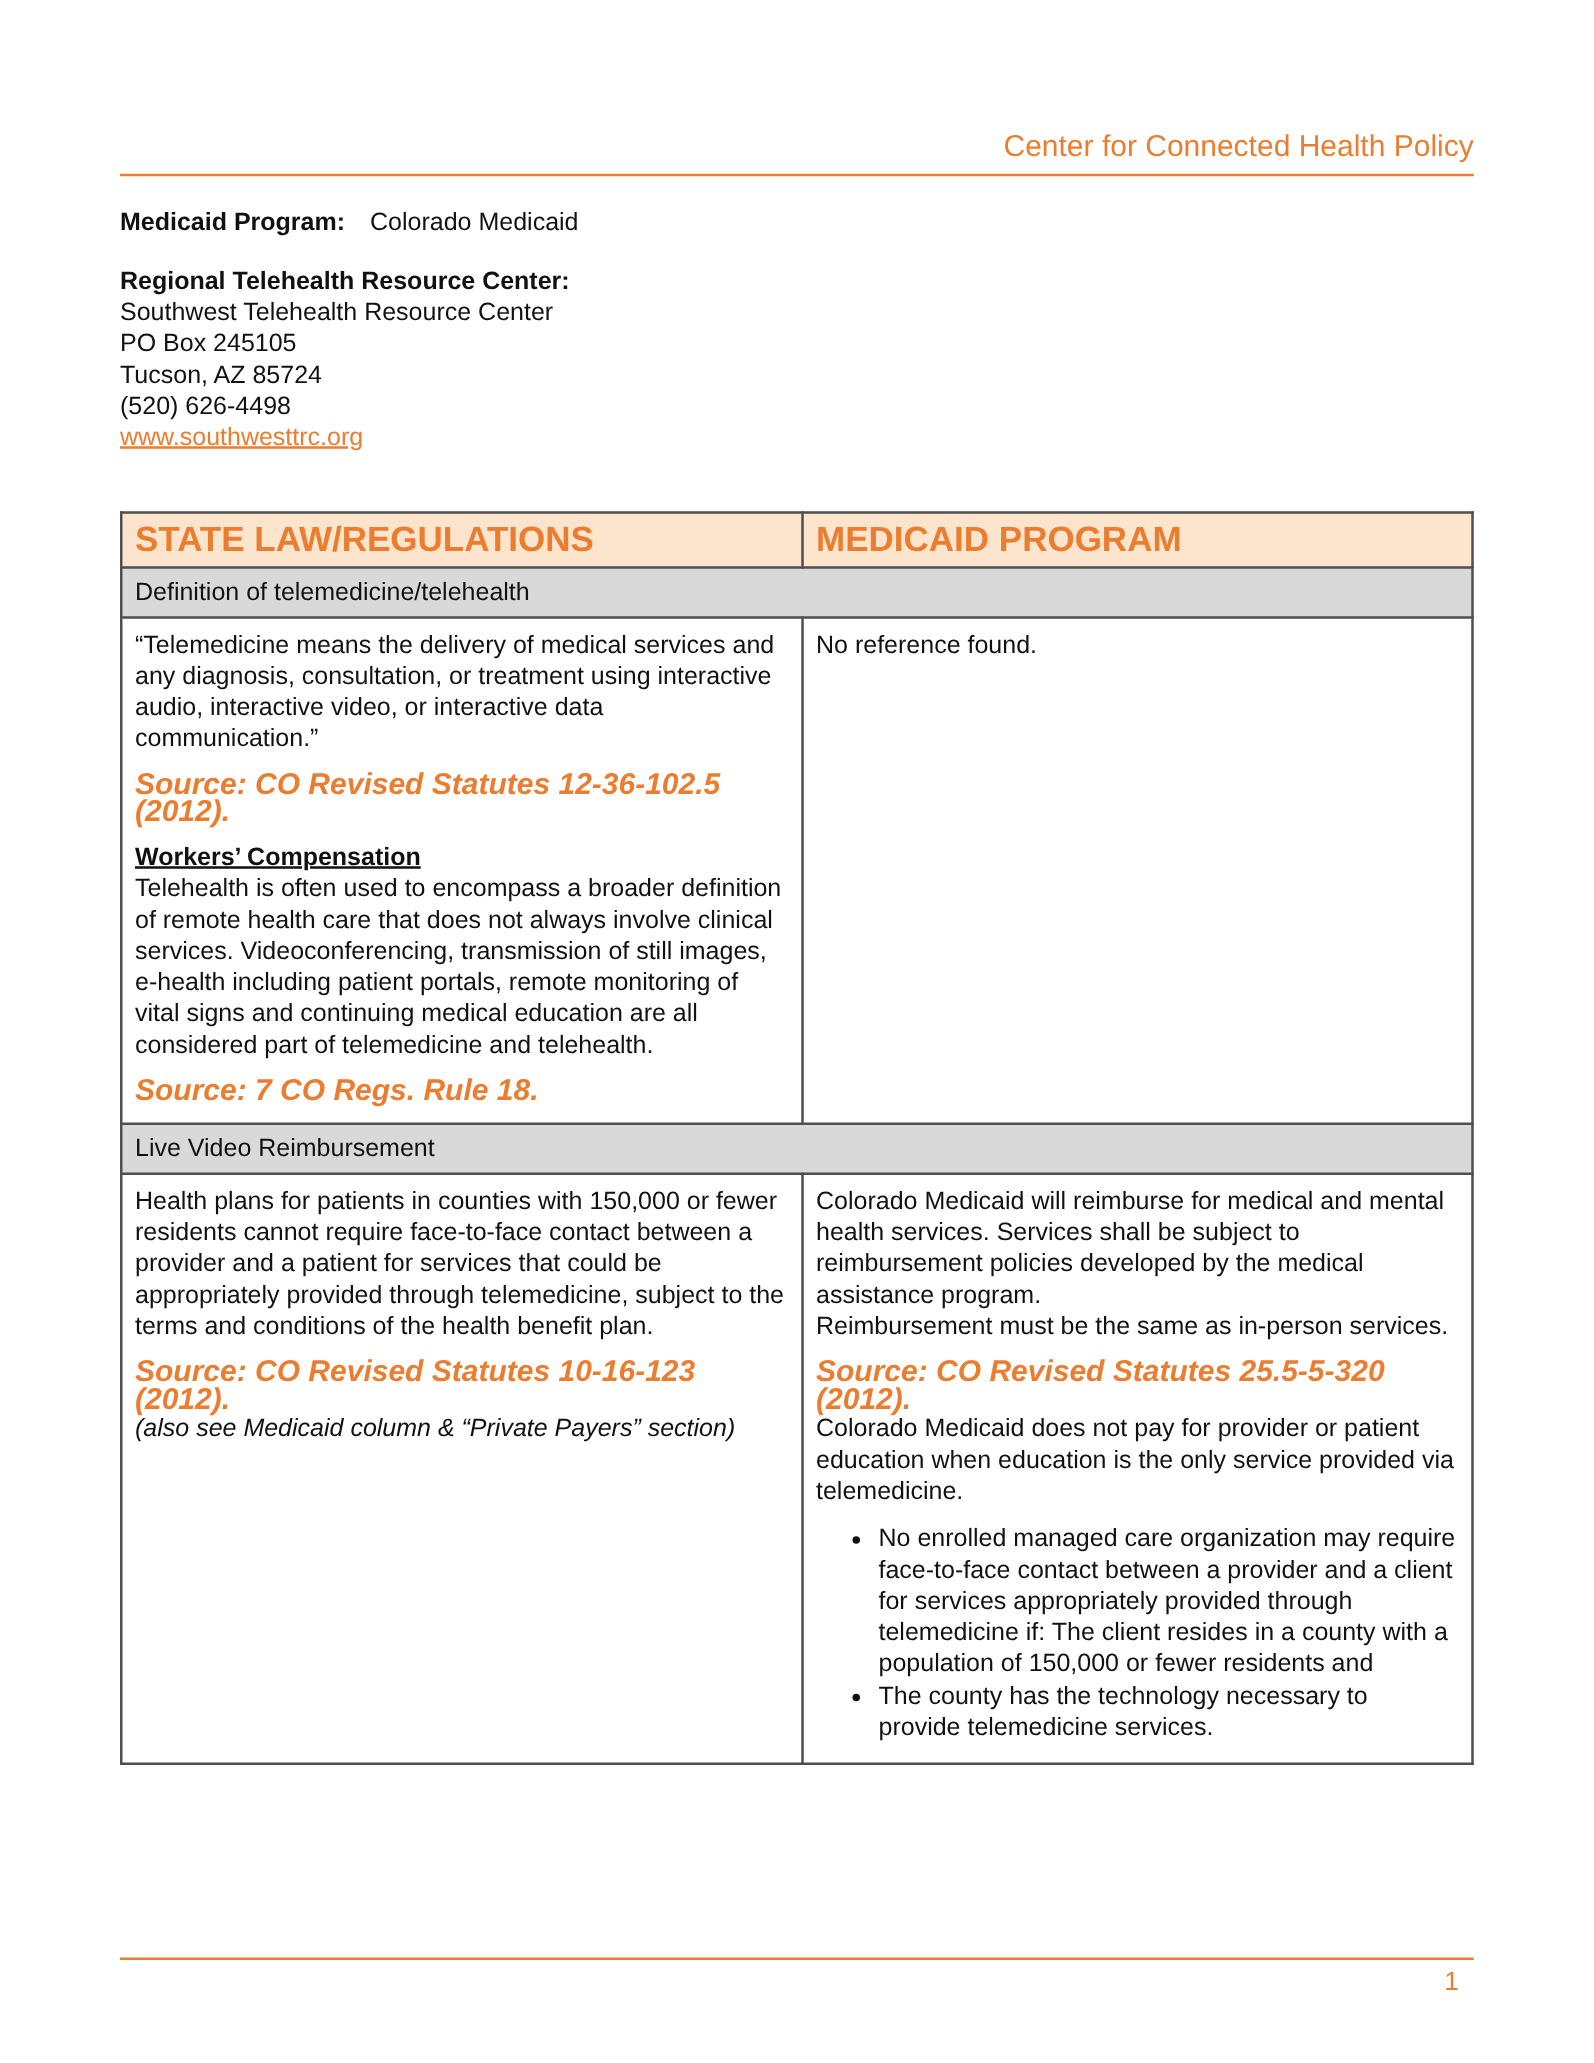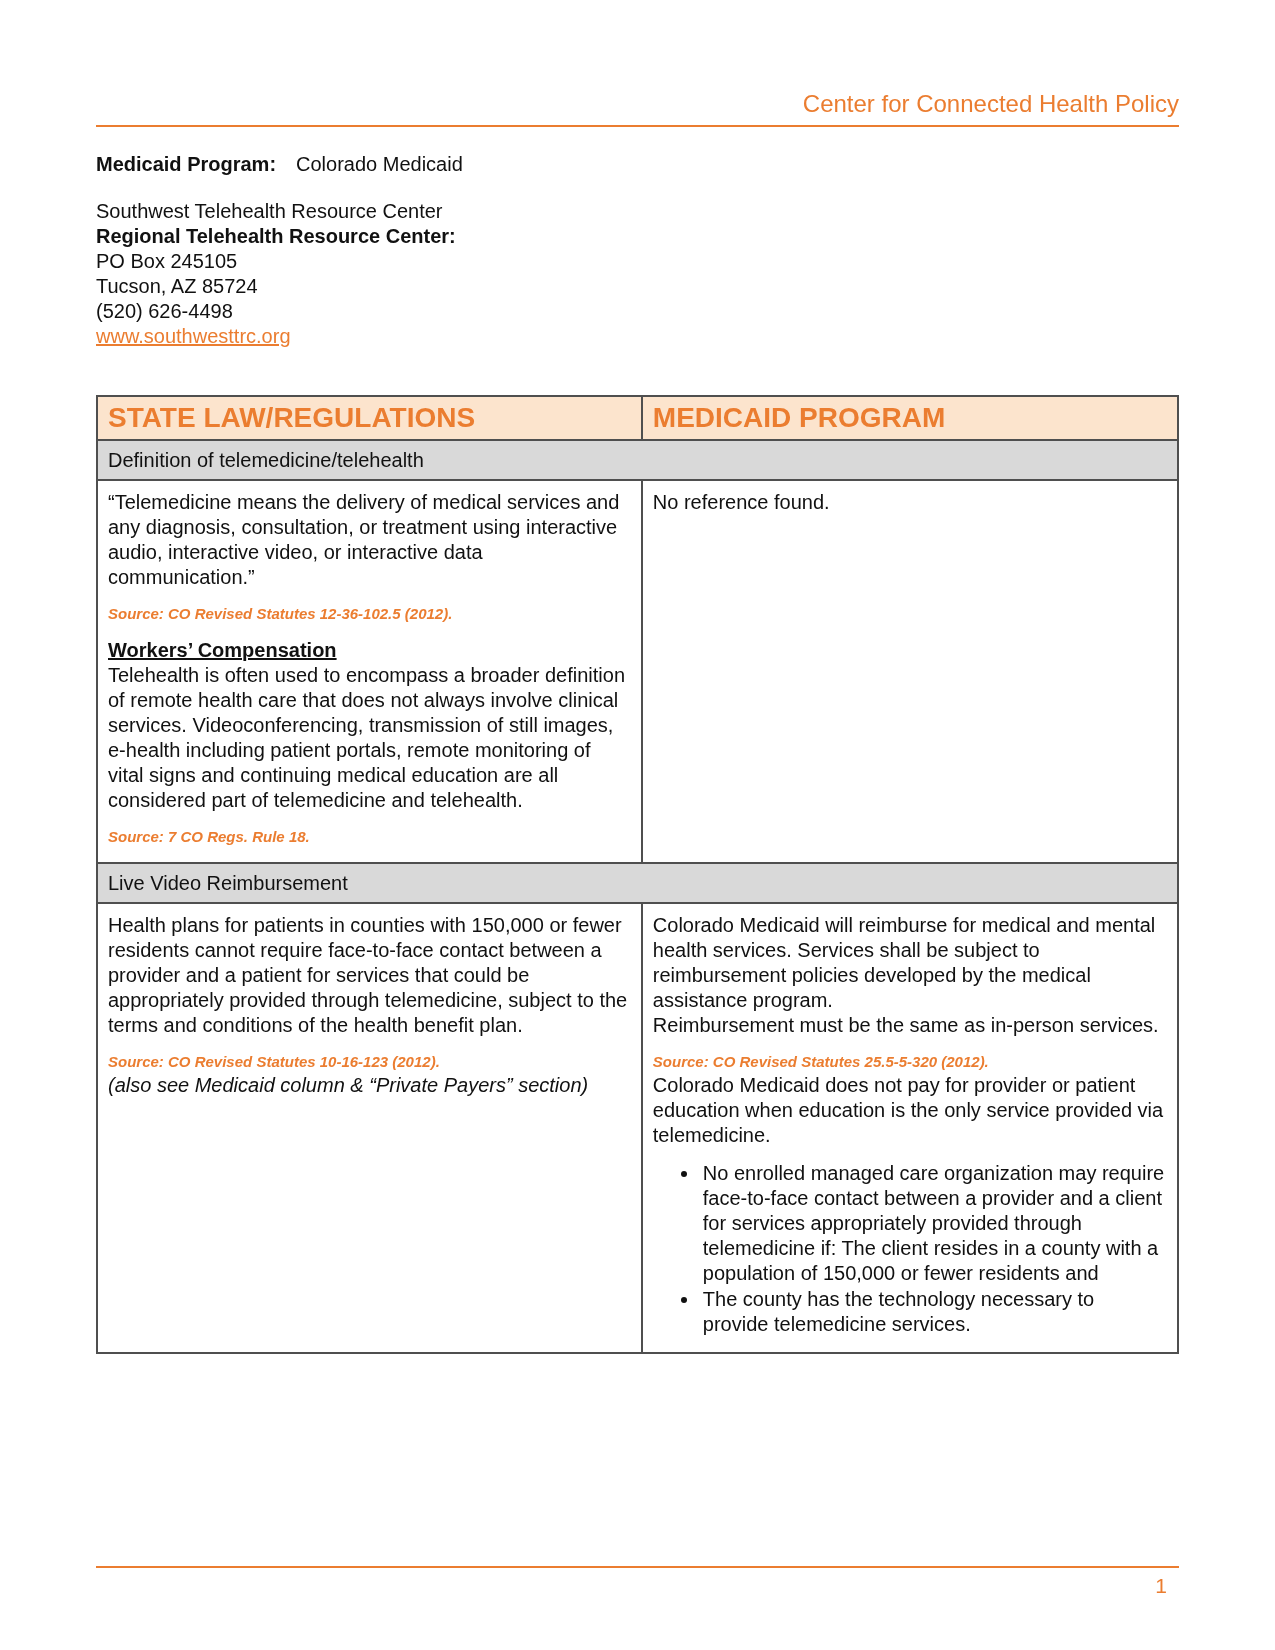--- a/index.html
+++ b/index.html
@@ -13,21 +13,21 @@
   html,body{margin:0;padding:0;background:#ffffff;}
   body{
     width:1275px;height:1650px;
     font-family:"Liberation Sans","DejaVu Sans",sans-serif;
     color:var(--ink);
     font-size:20px;line-height:25px;
   }
   .page{
     position:relative;
     width:1275px;height:1650px;
-    padding:3px 96px;
+    padding:17px 96px;
     overflow:hidden;
   }
   
   .org-header{
     padding-top:88px;
     text-align:right;
     color:var(--orange);
     font-size:24px;line-height:26px;
   }
   .rule{
@@ -78,21 +78,21 @@
     font-size:20px;line-height:26px;
     padding:6px 10px;
   }
   td.cell{padding:9px 12px 14px 10px;}
   td.cell p{margin:0;}
   td.cell p.spaced{}
   .source{
     color:var(--orange);
     font-weight:bold;
     font-style:italic;
-    font-size:15px;line-height:22px;
+    font-size:24px;line-height:22px;
     margin-top:13px !important;
   }
   .sub-heading{
     font-weight:bold;
     text-decoration:underline;
     margin:13px 0 0 0 !important;
   }
   .note{font-style:italic;}
   td.cell ul{
     margin:13px 0 0 0;
@@ -120,22 +120,22 @@
   <div class="org-header">Center for Connected Health Policy</div>
   <hr class="rule">
 
 
   <p class="kv">
     <span class="label">Medicaid Program:</span><span class="value">Colorado Medicaid</span>
   </p>
 
 
   <div class="rthc">
+    <p class="rthc-line label">Regional Telehealth Resource Center:</p>
     <p class="rthc-line">Southwest Telehealth Resource Center</p>
-    <p class="rthc-line label">Regional Telehealth Resource Center:</p>
     <p class="rthc-line">PO Box 245105</p>
     <p class="rthc-line">Tucson, AZ 85724</p>
     <p class="rthc-line">(520) 626-4498</p>
     <p class="rthc-line"><a class="rthc-link">www.southwesttrc.org</a></p>
   </div>
 
   <table class="policy">
     <colgroup>
         <col class="c1">
         <col class="c2">

